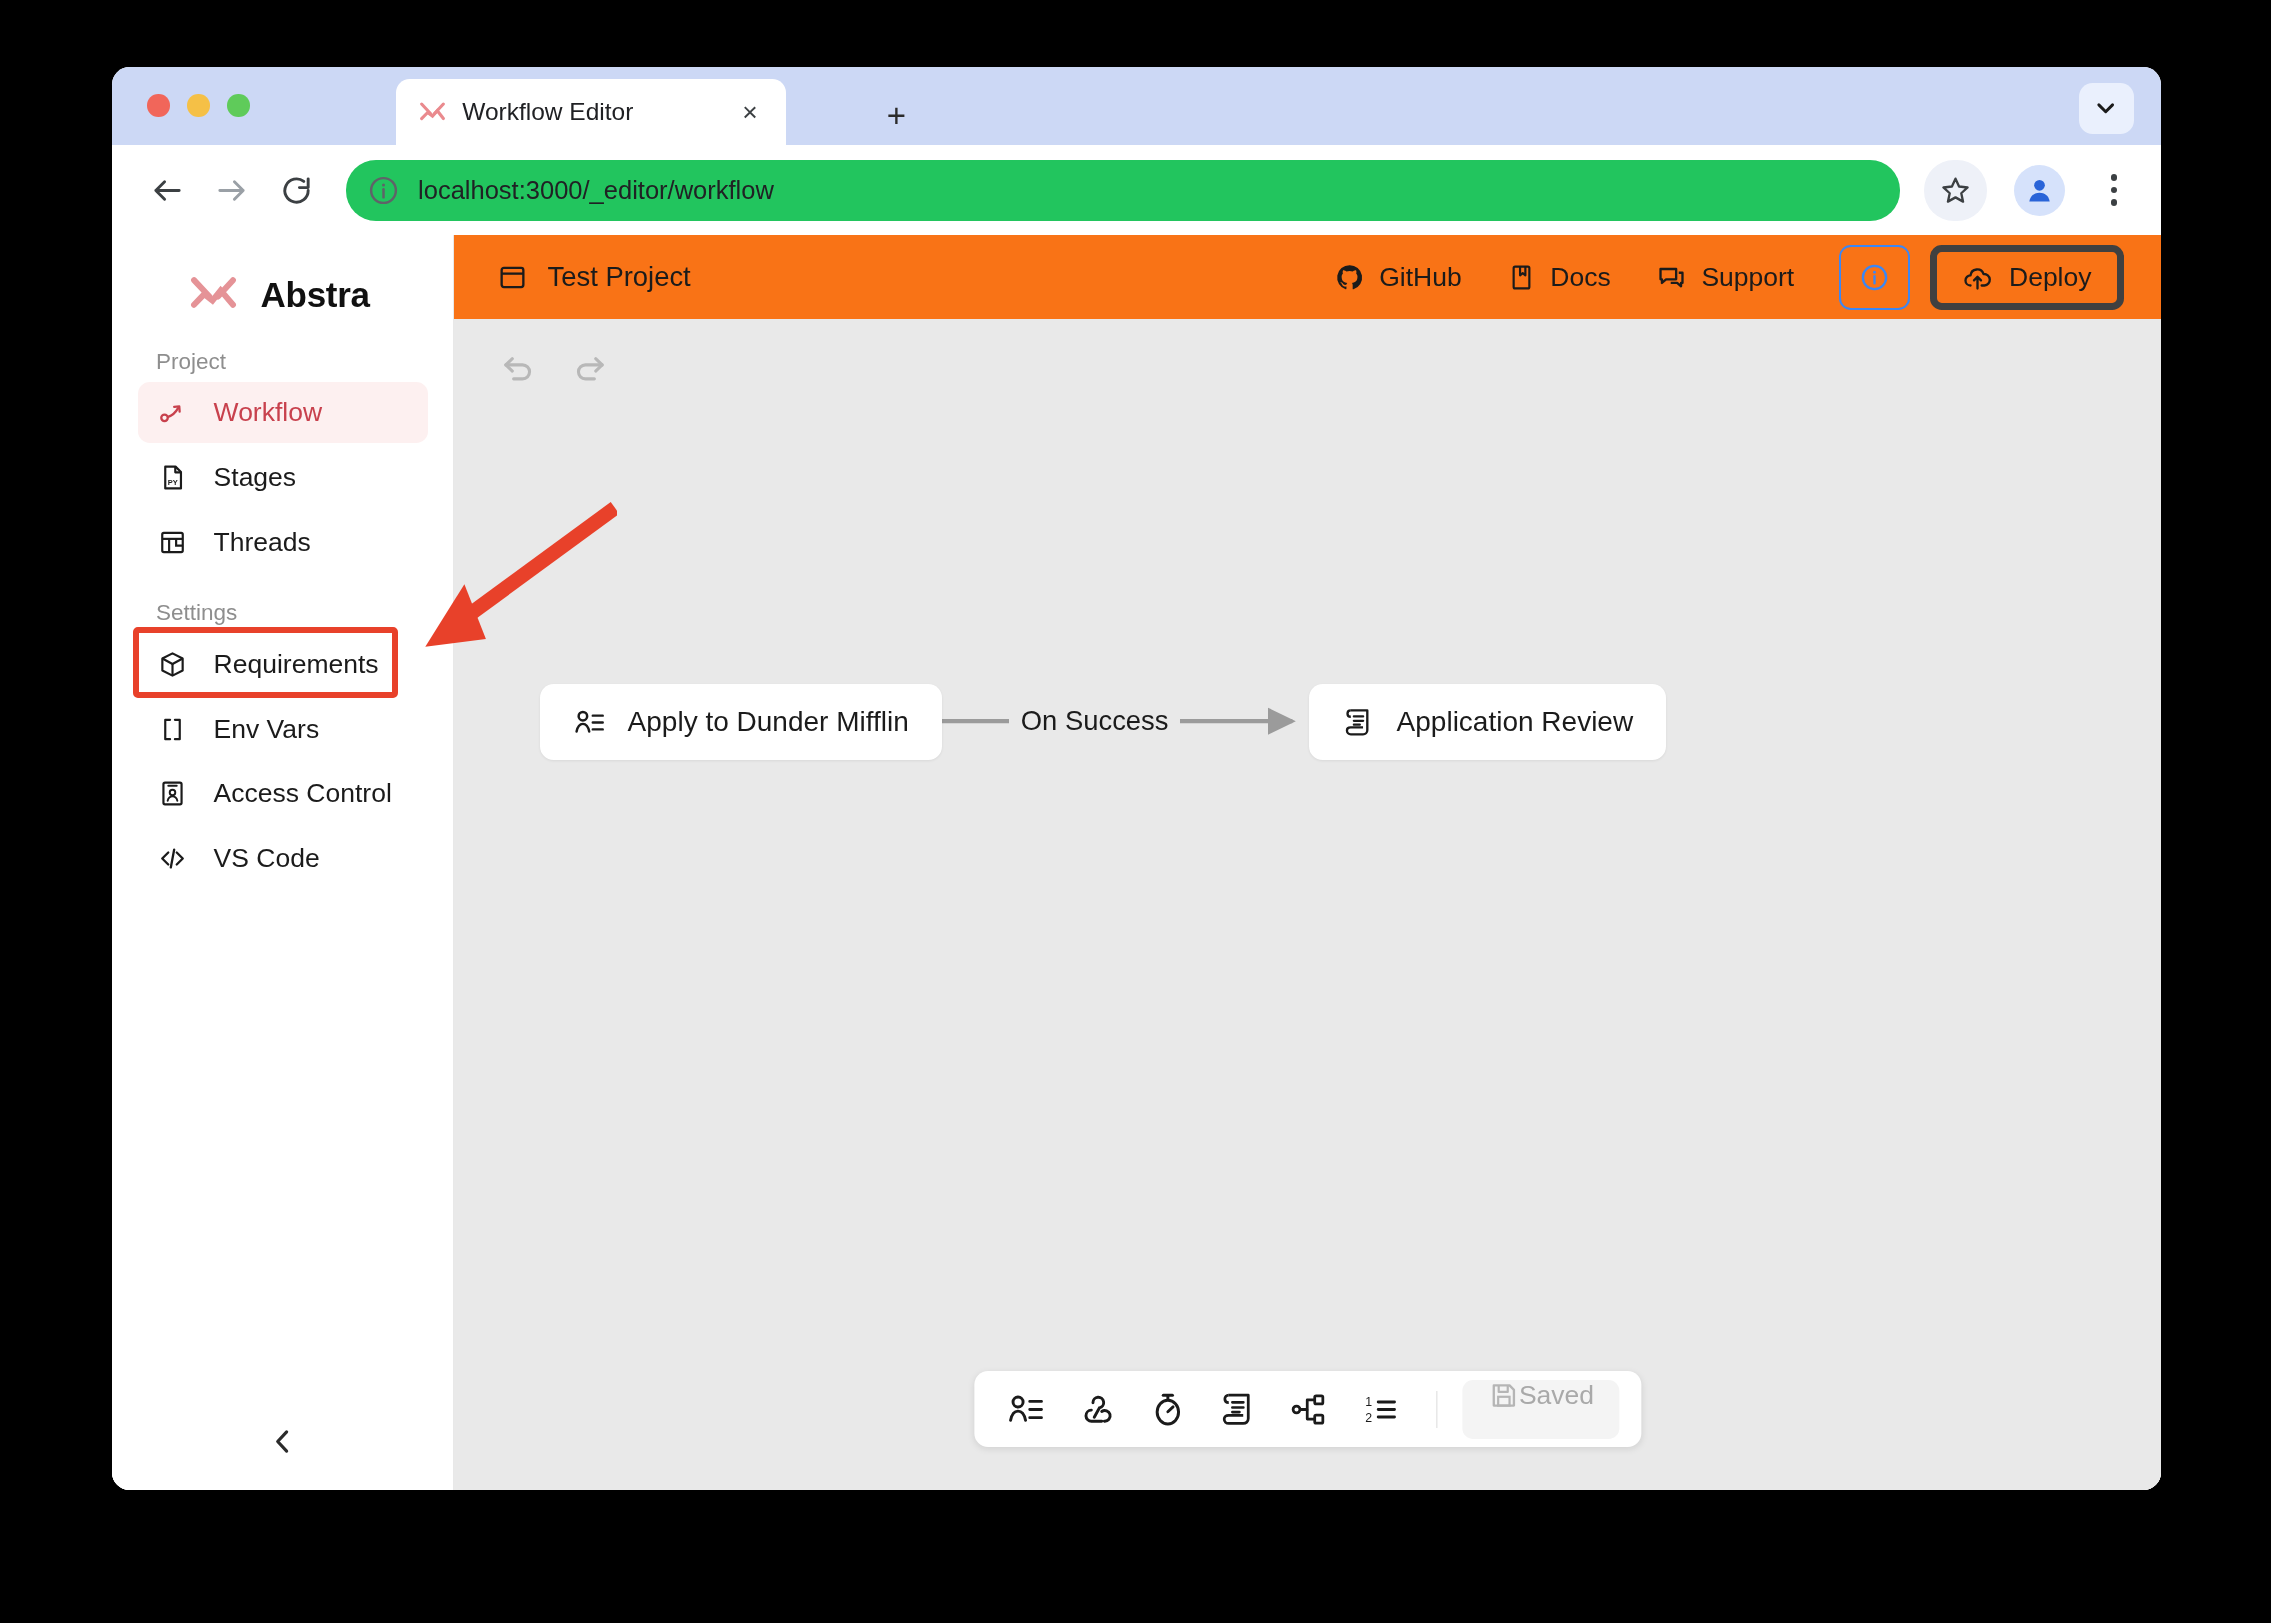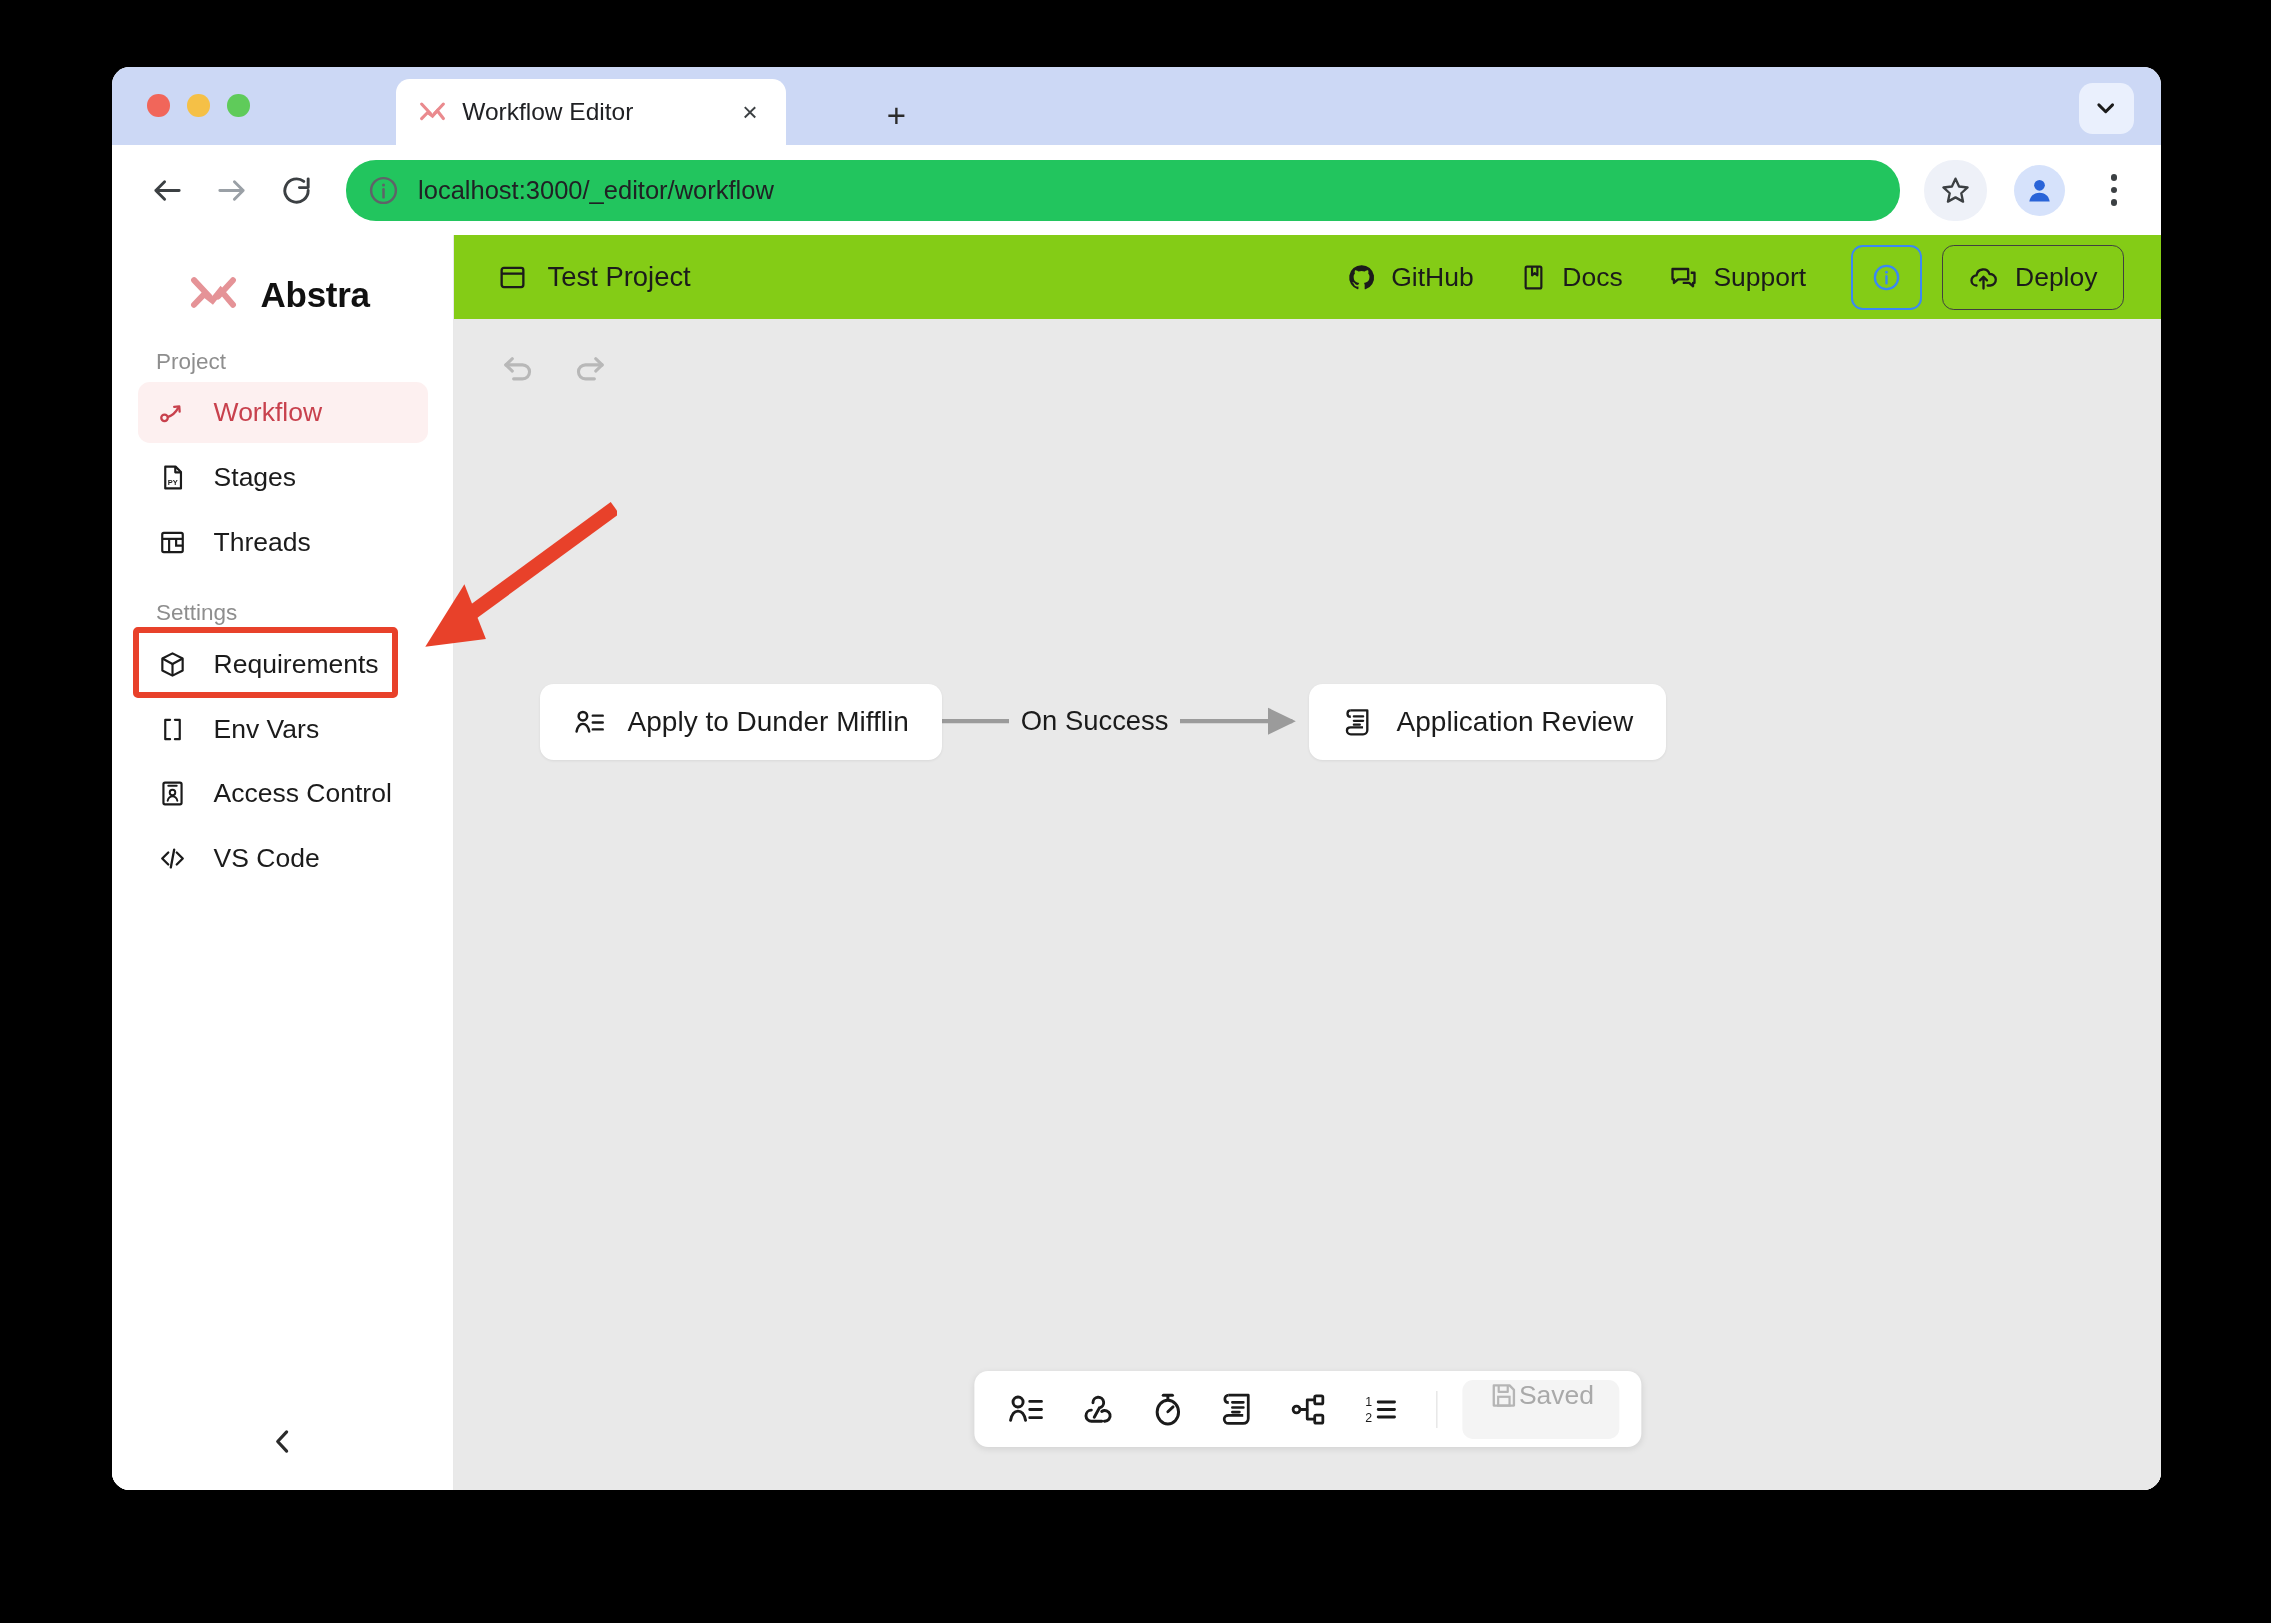--- a/index.html
+++ b/index.html
@@ -177,21 +177,21 @@
   }
 
   
   .main {
     flex: 1;
     display: flex; flex-direction: column;
     min-width: 0;
   }
   .app-header {
     height: 84px;
-    background: #84cc16;
+    background: #f97316;
     display: flex; align-items: center;
     padding: 0 37px 0 43px;
     flex: 0 0 auto;
   }
   .project-chip {
     display: flex; align-items: center; gap: 19.6px;
     font-size: 27.4px; color: #1b1b1b;
   }
   .header-spacer { flex: 1; }
   .header-link {
@@ -202,21 +202,21 @@
   .icon-btn-info {
     width: 71px; height: 65px;
     border: 2px solid #3b87f5;
     border-radius: 11.8px;
     display: flex; align-items: center; justify-content: center;
     margin-right: 19.6px;
     flex: 0 0 auto;
   }
   .deploy-btn {
     height: 65px;
-    border: 1px solid #404040;
+    border: 7px solid #404040;
     border-radius: 11.8px;
     display: flex; align-items: center; gap: 15.7px;
     padding: 0 25.5px;
     font-size: 26.5px; color: #1b1b1b;
     flex: 0 0 auto;
   }
 
   
   .canvas {
     flex: 1;

